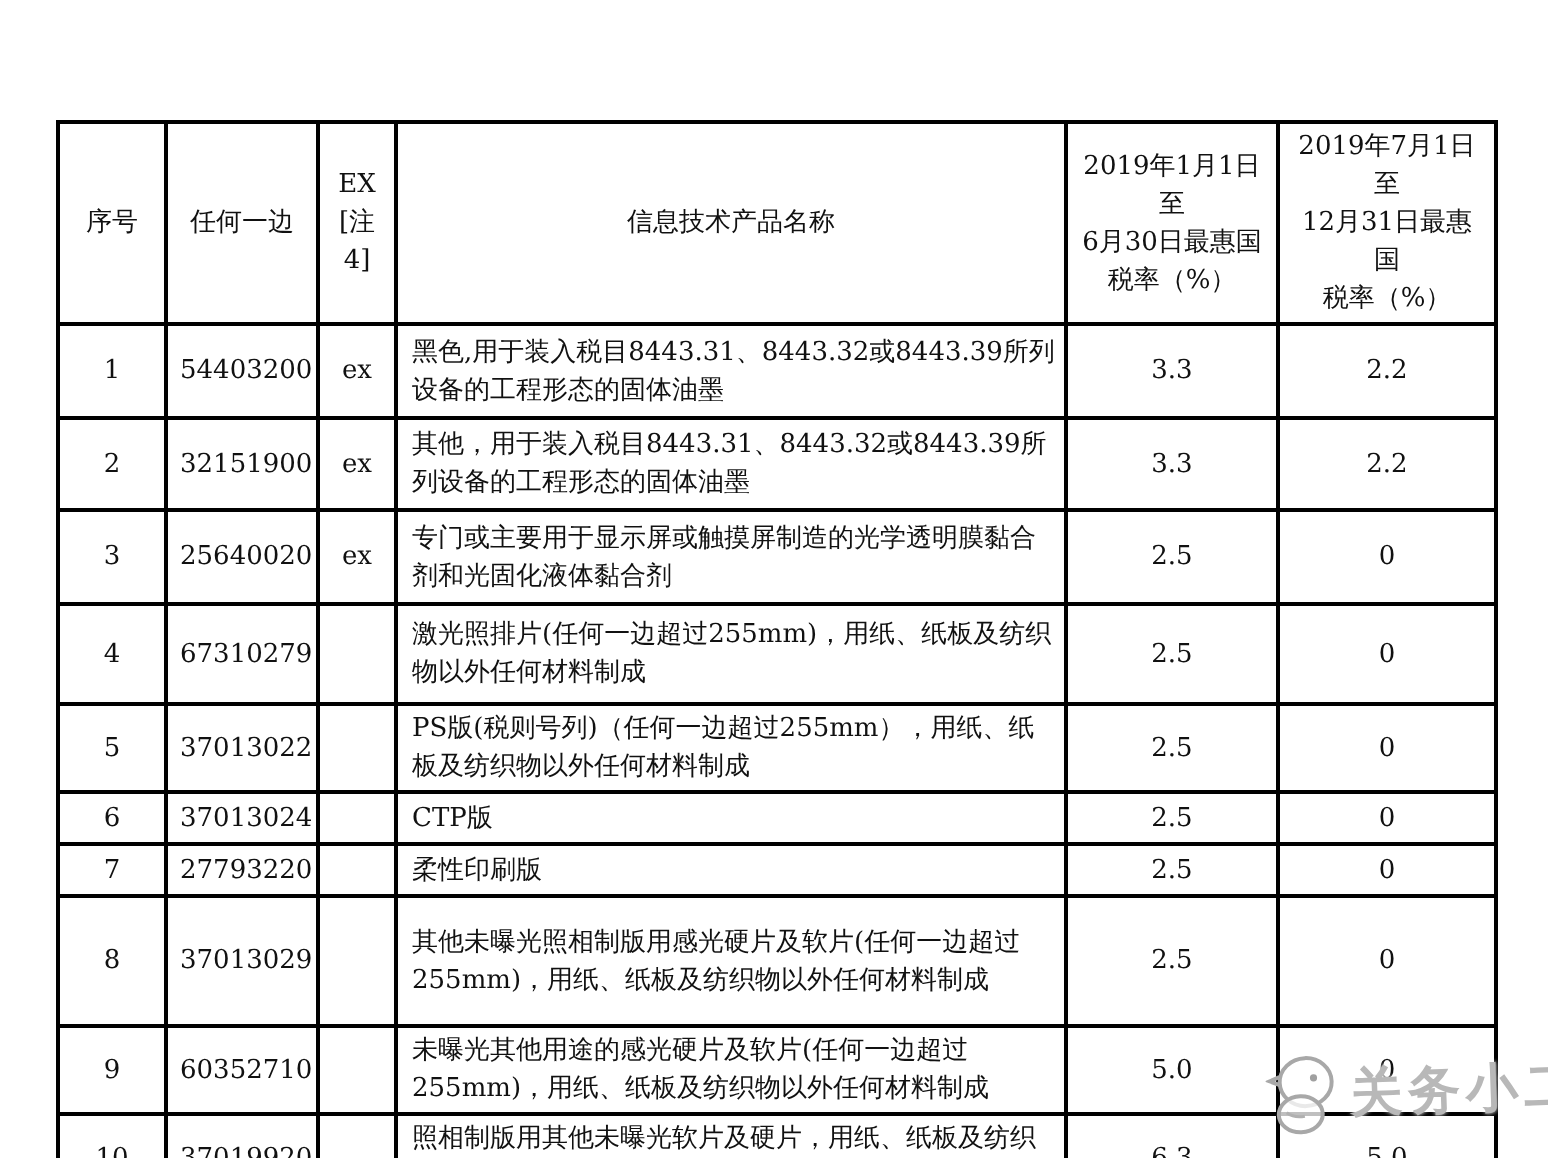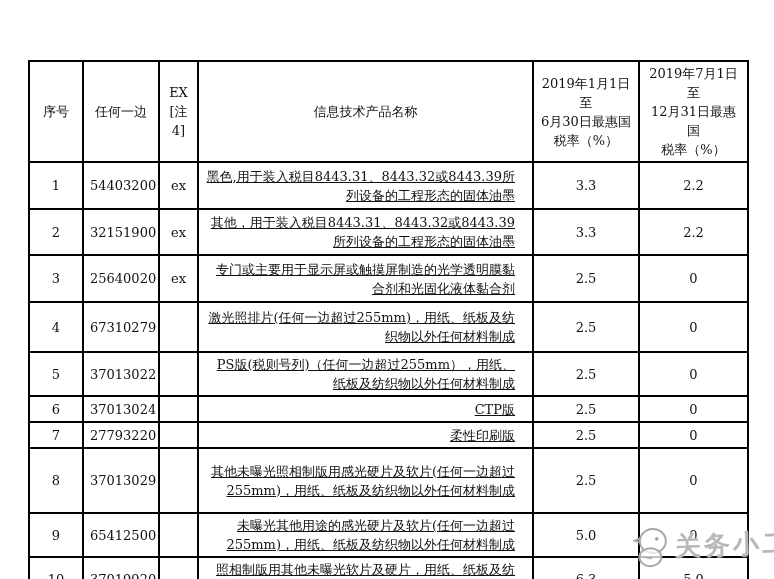--- a/index.html
+++ b/index.html
@@ -35,24 +35,23 @@
     line-height:19px;
     vertical-align:middle;
     text-align:center;
     overflow:hidden;
   }
   table.tariff th{
     font-weight:normal;
     white-space:pre-line;
   }
   table.tariff td.name-cell{
-    text-align:right;
+    text-align:left;
     padding-left:7px;
-    padding-right:17px;
-    text-decoration:underline;
+    padding-right:3px;
   }
   .watermark{
     position:absolute;
     left:633px;top:524px;
     display:flex;
     align-items:center;
     gap:4px;
     transform:rotate(-2deg);
     pointer-events:none;
   }
@@ -154,21 +153,21 @@
     <tr style="height:65px">
       <td>8</td>
       <td>37013029</td>
       <td></td>
       <td class="name-cell">其他未曝光照相制版用感光硬片及软片(任何一边超过255mm)，用纸、纸板及纺织物以外任何材料制成</td>
       <td>2.5</td>
       <td>0</td>
     </tr>
     <tr style="height:42px">
       <td>9</td>
-      <td>65412500</td>
+      <td>60352710</td>
       <td></td>
       <td class="name-cell">未曝光其他用途的感光硬片及软片(任何一边超过255mm)，用纸、纸板及纺织物以外任何材料制成</td>
       <td>5.0</td>
       <td>0</td>
     </tr>
     <tr style="height:37px">
       <td>10</td>
       <td>37019920</td>
       <td></td>
       <td class="name-cell">照相制版用其他未曝光软片及硬片，用纸、纸板及纺织物以外任何材料制成，任何一边≤255mm</td>

